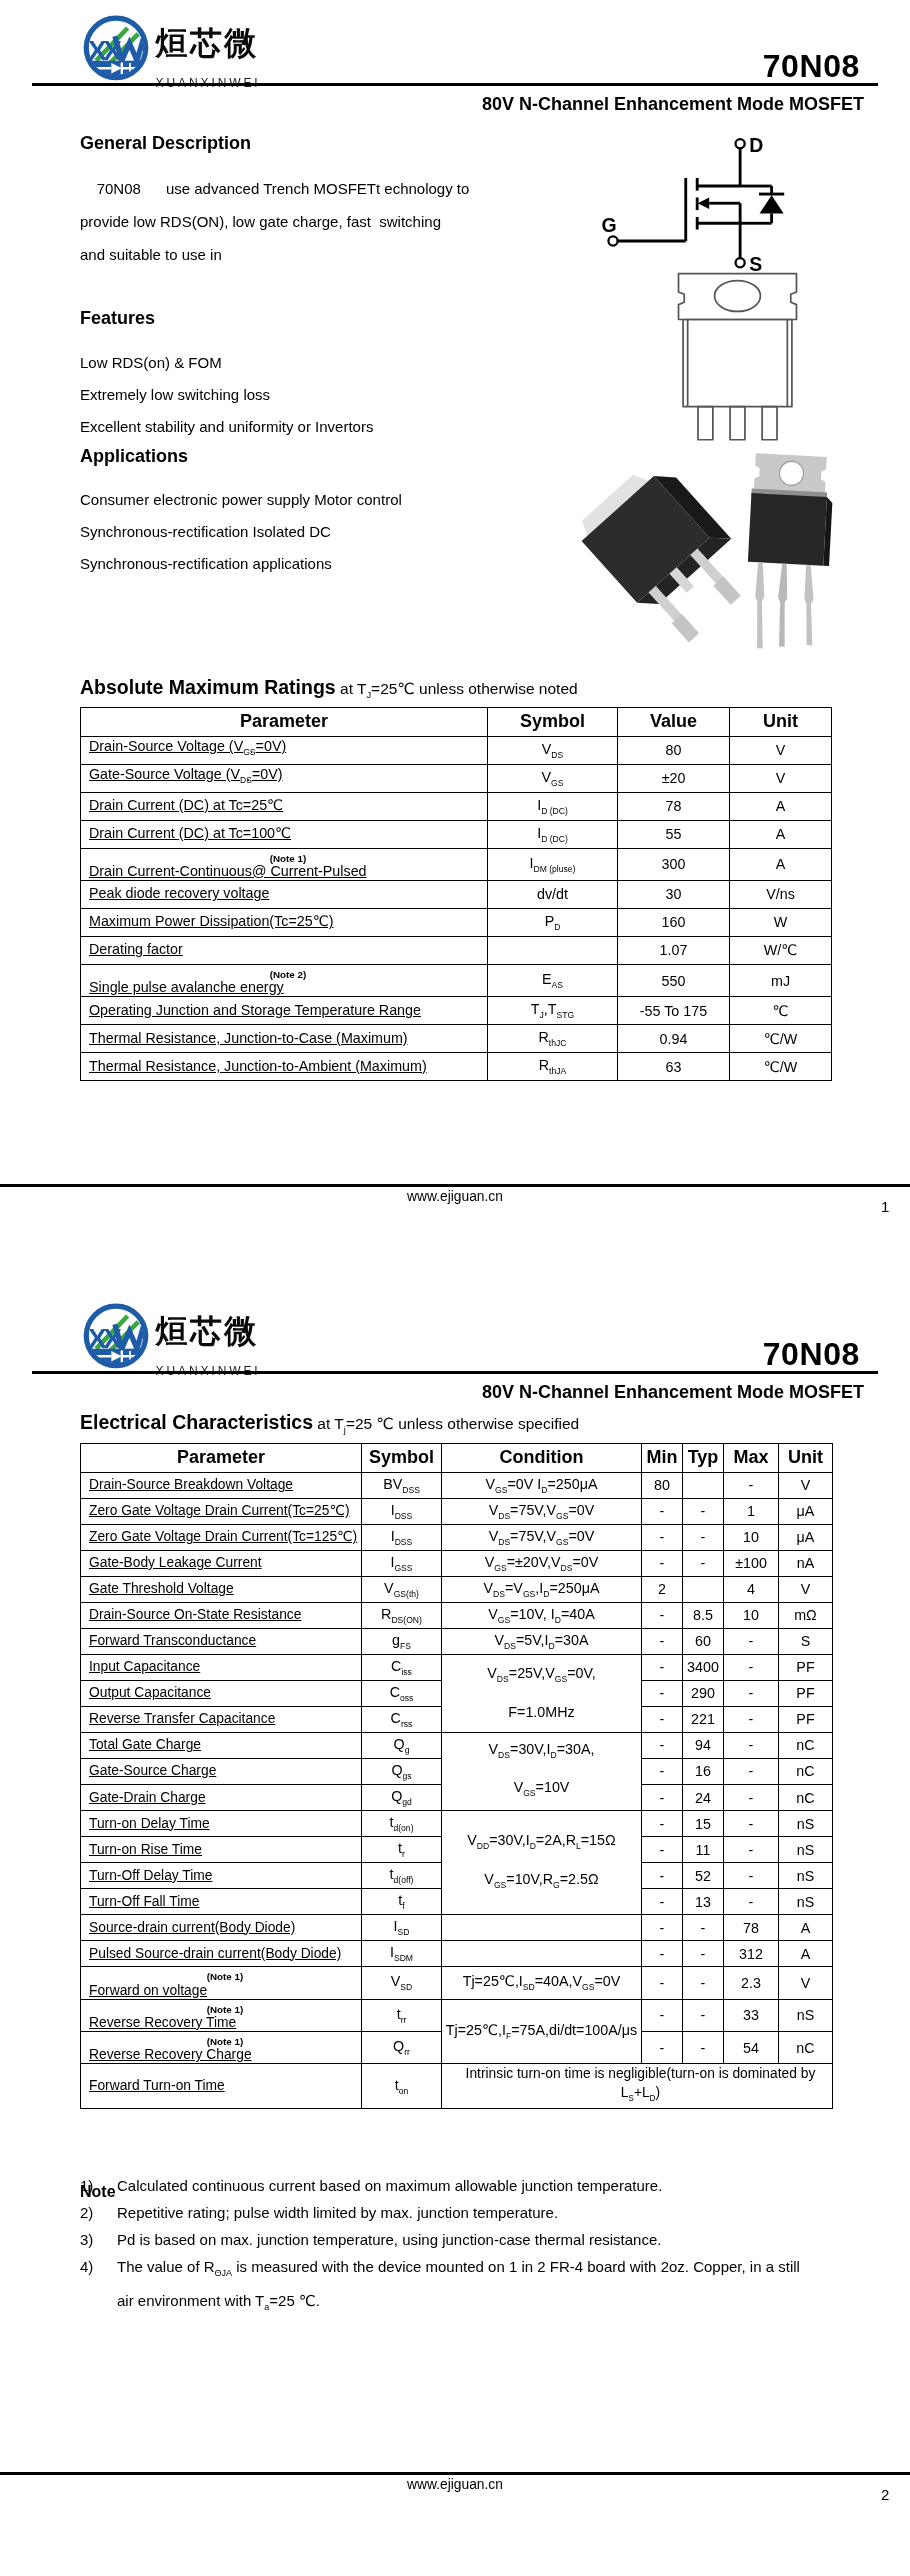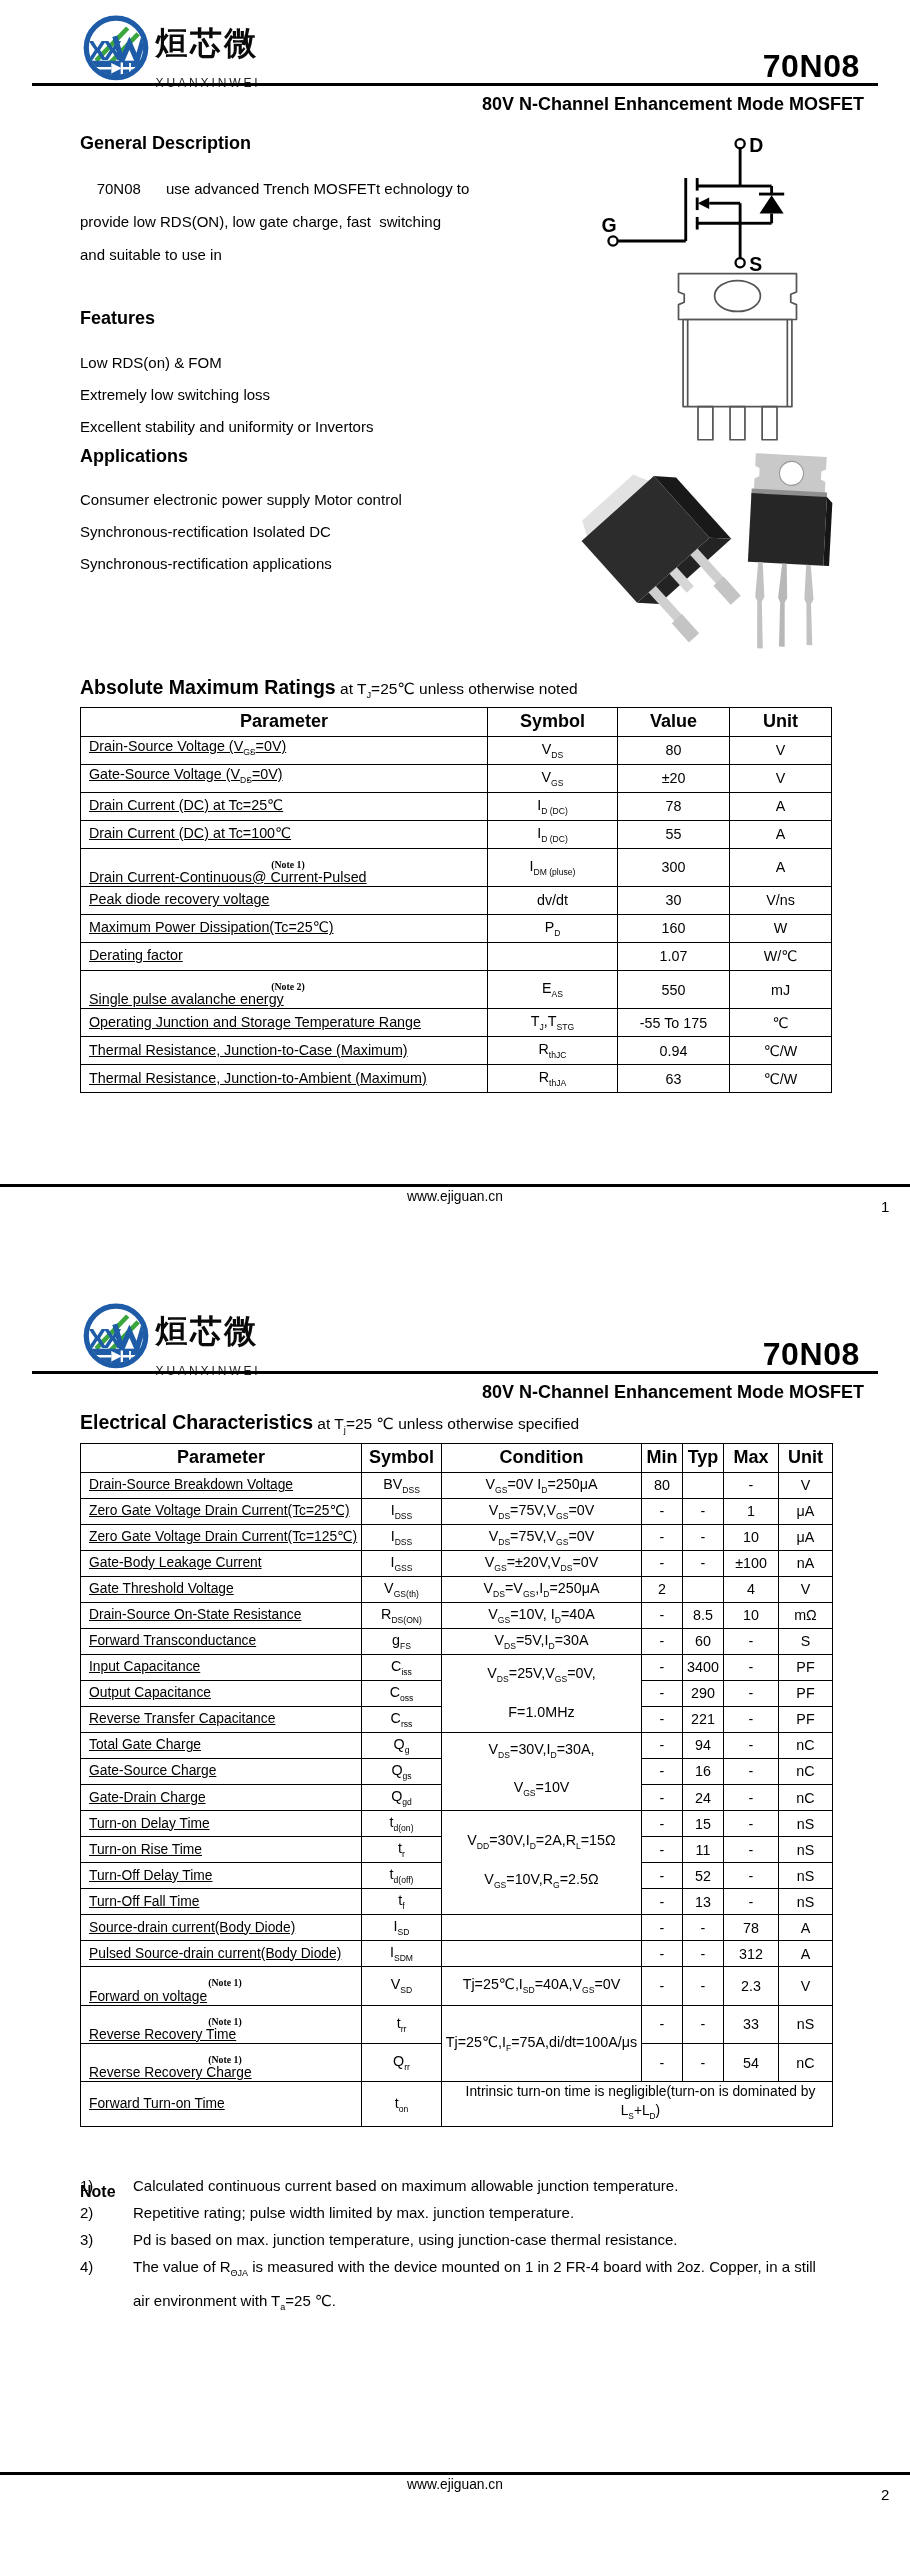--- a/index.html
+++ b/index.html
@@ -37,31 +37,31 @@
 
   
   table.dtable { border-collapse:collapse; table-layout:fixed; position:absolute; left:80px; width:752px; border:1.7px solid #000; }
   .dtable th, .dtable td { border:1.1px solid #000; overflow:hidden; vertical-align:middle; }
   .dtable th { font-size:18px; font-weight:bold; height:27.5px; text-align:center; padding:0; }
   .dtable td { font-size:14.3px; padding:0; }
   td.param { text-align:left; padding-left:8px; height:27px; }
   #ec-table td.param { font-size:13.8px; height:25px; }
   td.c { text-align:center; }
   sub { font-size:0.6em; }
-  .cellnote { font-size:9.8px; font-weight:bold; text-align:center; line-height:10.3px; padding-top:11px;font-family:Liberation Serif, serif; }
+  .cellnote { font-size:9.8px; font-weight:bold; text-align:center; line-height:10.3px; padding-top:5px; }
   .ptxt { line-height:15px; padding-bottom:1.1px;text-decoration:underline; }
   td.cond-tall { line-height:33px; }
   td.condfull { text-align:center; padding-left:6.9px; line-height:19px; font-size:13.8px; }
   tr.tallrow td { height:38px; }
 
   
   .notes { position:absolute; left:80px; width:757px; }
   .note-li { display:flex; font-size:15px; line-height:27px; }
   .note-num { width:37px; flex:none; }
-  .note-txt { flex:1;margin-left:16px; }
+  .note-txt { flex:1; }
 
   
   .ftr-rule { position:absolute; left:0; right:0; top:1184px; height:2.9px; background:#000; }
   .ftr-url { position:absolute; left:0; right:0; top:1189px; text-align:center; font-size:13.8px; }
   .ftr-page { position:absolute; right:20.7px; top:1198px; font-size:15px; }
 </style>
 </head>
 <body>
 
 <div class="page">

